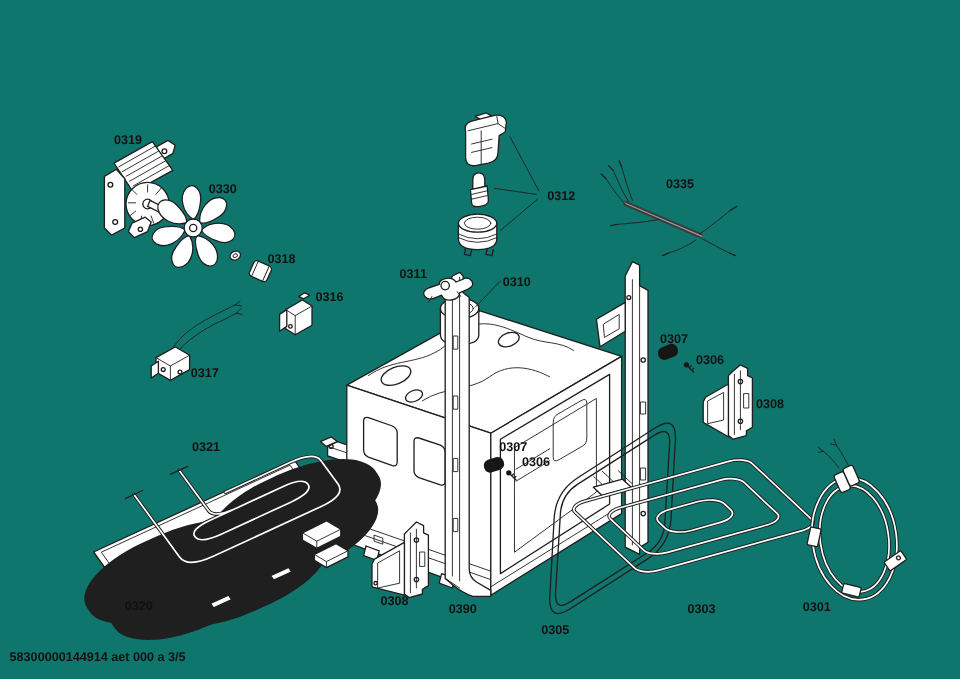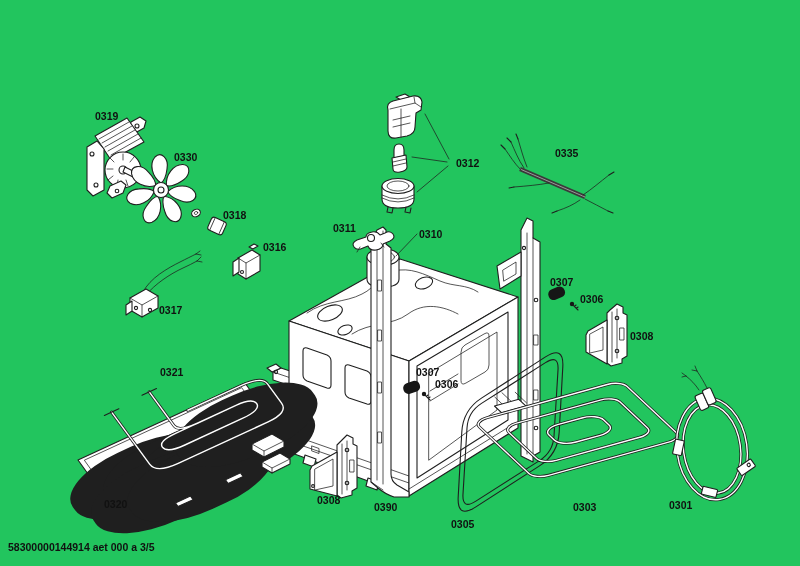--- a/index.html
+++ b/index.html
@@ -1,16 +1,16 @@
 <!DOCTYPE html>
 <html><head>
 <meta charset="utf-8">
 <style>
   html,body{margin:0;padding:0;background:#ffffff;}
-  .page{width:800px;height:566px;background:#22c55e;position:relative;overflow:hidden;
+  .page{width:800px;height:566px;background:#0f766e;position:relative;overflow:hidden;
         font-family:"Liberation Sans","DejaVu Sans",sans-serif;}
   svg{display:block}
   .ln{fill:none;stroke:#1f1f1f;stroke-width:1.1;stroke-linecap:round;stroke-linejoin:round}
   .thin{stroke-width:0.75}
   .fw{fill:#ffffff;stroke:#1f1f1f;stroke-width:1.1;stroke-linejoin:round}
   .tube-d{fill:none;stroke:#1f1f1f;stroke-width:3;stroke-linecap:round;stroke-linejoin:round}
   .tube-w{fill:none;stroke:#ffffff;stroke-width:1.4;stroke-linecap:round;stroke-linejoin:round}
   .nss{vector-effect:non-scaling-stroke}
   .blk{fill:#161616;stroke:none}
   .lbl{font:bold 10.5px "Liberation Sans","DejaVu Sans",sans-serif;fill:#111;}

